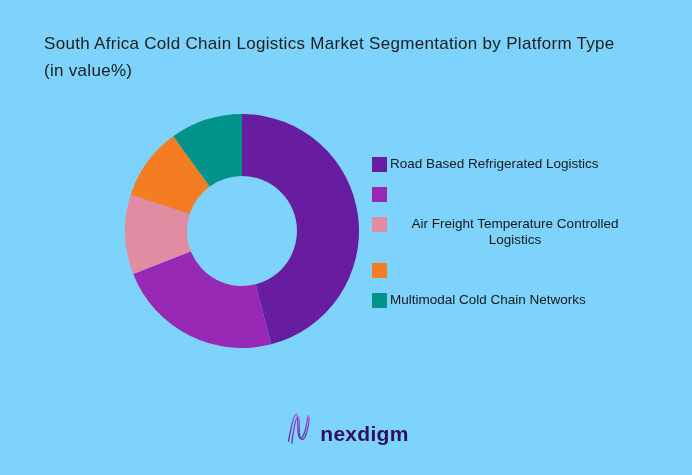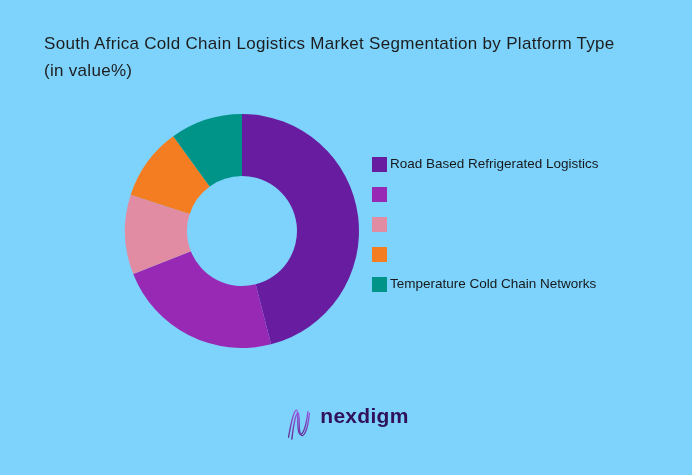--- a/index.html
+++ b/index.html
@@ -19,21 +19,21 @@
     display:flex;flex-direction:column;gap:14px;
   }
   .legend-item{display:flex;align-items:flex-start;}
   .swatch{width:15px;height:15px;flex:0 0 15px;margin:1px 3px 0 0;}
   .legend-label{
     font-size:13.5px;line-height:16px;color:#17181b;
     text-align:center;max-width:250px;
   }
   .footer-logo{
     position:absolute;left:0;right:0;top:404px;height:42px;
-    display:flex;align-items:flex-start;justify-content:center;
+    display:flex;align-items:flex-end;justify-content:center;
   }
   .logo-mark{width:30px;height:38px;}
   .logo-text{
     font-size:21px;font-weight:700;color:#301059;margin-left:7px;
     letter-spacing:0.3px;
   }
 </style>
 </head>
 <body>
 
@@ -52,27 +52,28 @@
   <div class="legend">
     <div class="legend-item">
       <span class="swatch" style="background: rgb(104, 28, 160);"></span>
       <span class="legend-label">Road Based Refrigerated Logistics</span>
     </div>
     <div class="legend-item">
       <span class="swatch" style="background: rgb(152, 41, 180);"></span>
     </div>
     <div class="legend-item">
       <span class="swatch" style="background: rgb(225, 140, 162);"></span>
+      <span class="legend-label">Air Freight Temperature Controlled Logistics</span>
     </div>
     <div class="legend-item">
       <span class="swatch" style="background: rgb(245, 125, 33);"></span>
     </div>
     <div class="legend-item">
       <span class="swatch" style="background: rgb(0, 148, 136);"></span>
-      <span class="legend-label">Temperature Cold Chain Networks</span>
+      <span class="legend-label">Multimodal Cold Chain Networks</span>
     </div>
   </div>
 
   <div class="footer-logo">
     <svg class="logo-mark" viewBox="0 0 30 40">
       <defs>
         <linearGradient id="lg" x1="0" y1="0" x2="0" y2="1">
           <stop offset="0" stop-color="#9B51E0"></stop>
           <stop offset="1" stop-color="#5E2D91"></stop>
         </linearGradient>

